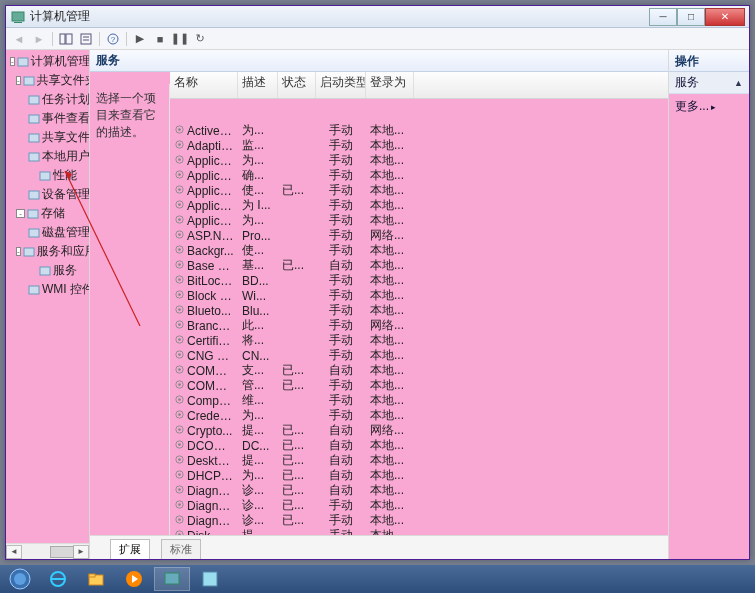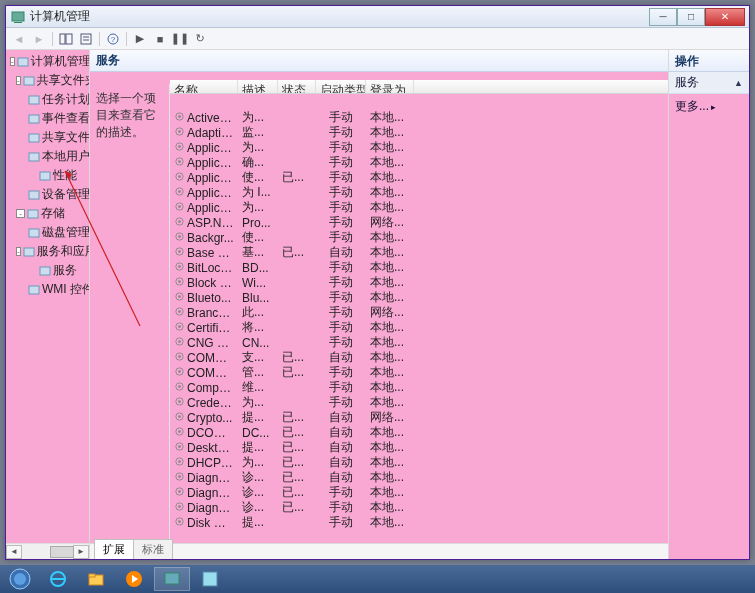--- a/index.html
+++ b/index.html
@@ -27,32 +27,32 @@
   .tree-icon { width: 12px; height: 12px; flex-shrink: 0; }
   .tree-hscroll { position: absolute; bottom: 0; left: 0; right: 0; height: 16px; background: #f0f0f0; border-top: 1px solid #ddd; display: flex; align-items: center; }
   .hsb-btn { width: 16px; height: 14px; background: #f6f6f6; border: 1px solid #bbb; display: flex; align-items: center; justify-content: center; font-size: 8px; color: #555; }
   .hsb-track { flex: 1; height: 14px; position: relative; }
   .hsb-thumb { position: absolute; height: 12px; top: 1px; left: 28px; width: 24px; background: #d8d8d8; border: 1px solid #aaa; }
   .center { flex: 1; display: flex; flex-direction: column; border-right: 1px solid #d9d9d9; min-width: 0; }
   .center-header { height: 22px; background: linear-gradient(#f8fafe,#e7eefb); border-bottom: 1px solid #c5d2e5; padding: 3px 6px; color: #1a3b66; font-weight: bold; display:flex; align-items:center; justify-content:space-between;}
   .center-body { flex: 1; display: flex; min-height: 0; }
   .desc-pane { width: 80px; padding: 6px; color: #333; border-right: 1px solid #e4e4e4; margin-top: 12px; }
   .list-pane { flex: 1; overflow: hidden; position: relative; }
-  .list-head { display: flex; height: 14px; background: linear-gradient(#fdfdfd,#ececec); border-bottom: 1px solid #d4d4d4; position: sticky; top: 8px; }
+  .list-head { display: flex; height: 27px; background: linear-gradient(#fdfdfd,#ececec); border-bottom: 1px solid #d4d4d4; position: sticky; top: 0; }
   .list-head .col { border-right: 1px solid #e0e0e0; padding: 2px 4px; color: #333; overflow: hidden; white-space: nowrap; }
   .list-rows { height: calc(100% - 18px); overflow-y: auto; overflow-x: hidden; margin-top: 24px; }
   .row { display: flex; height: 15px; align-items: center; }
   .row .cell { padding: 0 4px; overflow: hidden; white-space: nowrap; text-overflow: ellipsis; color: #222; }
   .col-name { width: 68px; }
   .col-desc { width: 40px; }
   .col-status { width: 38px; }
   .col-startup { width: 50px; text-align: center; }
   .col-logon { width: 48px; }
   .svc-icon { width: 11px; height: 11px; margin-right: 2px; flex-shrink: 0; }
-  .center-tabs { height: 16px; border-top: 1px solid #d9d9d9; display: flex; align-items: flex-end; padding-left: 4px; gap: 0; background:#f5f5f5; }
+  .center-tabs { height: 24px; border-top: 1px solid #d9d9d9; display: flex; align-items: flex-end; padding-left: 20px; gap: 12px; background:#f5f5f5; }
   .tab { padding: 2px 8px; border: 1px solid #bfbfbf; border-bottom: none; background: #fff; margin-right: -1px; font-size: 11px; }
   .tab.inactive { background: #f1f1f1; color: #666; }
   .actions { width: 80px; display: flex; flex-direction: column; }
   .actions-header { height: 22px; background: linear-gradient(#f8fafe,#e7eefb); border-bottom: 1px solid #c5d2e5; padding: 3px 6px; color: #1a3b66; font-weight: bold; }
   .actions-sub { background: #e9eef7; padding: 2px 6px; border-bottom: 1px solid #d6dfee; color: #113; display:flex; justify-content:space-between; align-items:center;}
   .actions-item { padding: 4px 6px; color: #113; display:flex; align-items:center; gap:2px;}
   .arrow { position: absolute; pointer-events: none; }
   .taskbar { position: absolute; left: 0; bottom: 0; width: 755px; height: 28px; background: linear-gradient(#4a6a98,#2d4d7a); display: flex; align-items: center; padding: 0 2px; gap: 2px; }
   .tb-item { width: 36px; height: 24px; display: flex; align-items: center; justify-content: center; }
   .tb-item.active { background: rgba(255,255,255,.15); border: 1px solid rgba(255,255,255,.25); }

